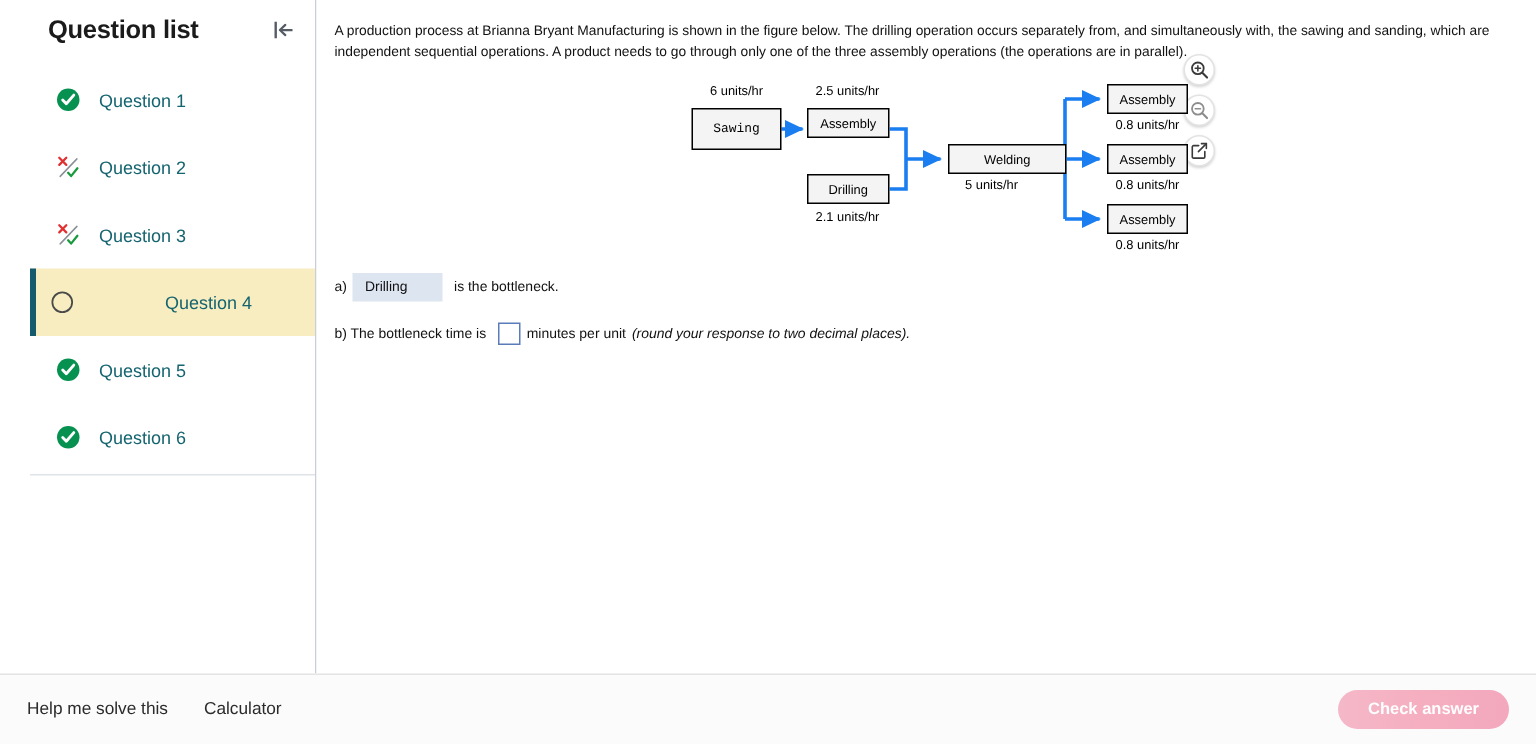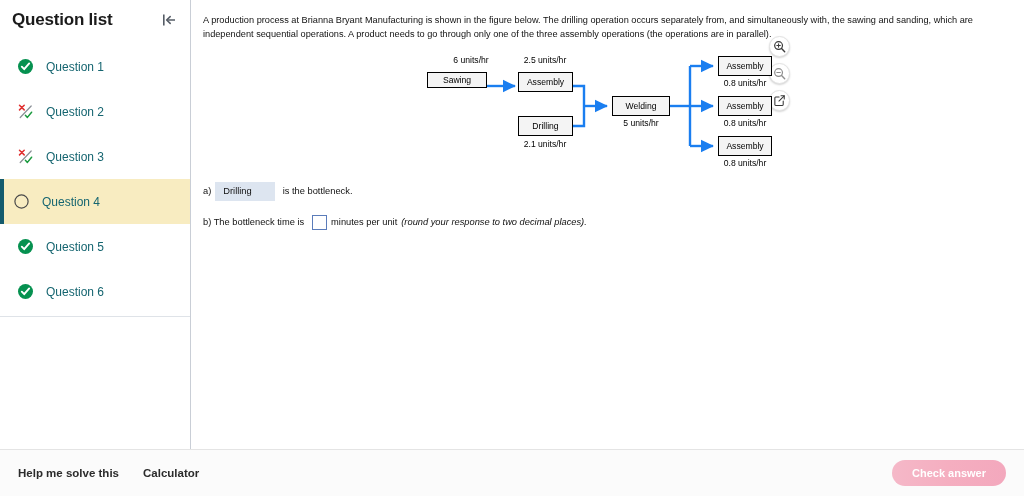--- a/index.html
+++ b/index.html
@@ -21,20 +21,21 @@
     position: absolute;
     inset: 0;
     display: flex;
     flex-direction: column;
   }
   .body-row {
     flex: 1 1 auto;
     display: flex;
     min-height: 0;
     position: relative;
+    padding-left: 20px;
   }
 
   
   .sidebar {
     width: 191px;
     flex: 0 0 191px;
     background: #ffffff;
     border-right: 1px solid #c9ced6;
     position: relative;
     box-sizing: border-box;
@@ -80,20 +81,21 @@
     flex: 0 0 17px;
     margin-right: 12px;
     display: block;
   }
   .q-label {
     font-size: 12px;
     color: #156570;
   }
   .q-item.active .q-label {
     color: #156570;
+    margin-left: 48px;
   }
   .sidebar-divider {
     position: absolute;
     left: 0;
     right: 0;
     top: 316px;
     height: 1px;
     background: #dfe3e8;
   }
 
@@ -220,21 +222,21 @@
     box-sizing: border-box;
     position: relative;
   }
   .footer-left {
     display: flex;
     align-items: center;
     gap: 24px;
   }
   .footer-link {
     font-size: 11.5px;
-    font-weight: bold;
+    font-weight: normal;
     color: #2b2b2b;
     cursor: pointer;
     white-space: nowrap;
   }
   .footer-right {
     position: absolute;
     right: 18px;
     top: 50%;
     transform: translateY(-50%);
     display: flex;
@@ -403,29 +405,29 @@
 
             <path d="M269 11 H292" marker-end="url(#ah)"></path>
 
             <path d="M269 51 H292" marker-end="url(#ah)"></path>
 
             <path d="M269 91 H292" marker-end="url(#ah)"></path>
           </g>
         </svg>
 
         <div class="rate-lbl" style="left:6px; top:0px; width:88px;">6 units/hr</div>
-        <div class="node-box" style="left:6px; top:17px; width:60px; height:16px;">Sawing</div>
+        <div class="node-box" style="left:20px; top:17px; width:60px; height:28px;font-family:Liberation Mono, monospace;">Sawing</div>
 
         <div class="rate-lbl" style="left:90px; top:0px; width:68px;">2.5 units/hr</div>
         <div class="node-box" style="left:97px; top:17px; width:55px; height:20px;">Assembly</div>
 
         <div class="node-box" style="left:97px; top:61px; width:55px; height:20px;">Drilling</div>
         <div class="rate-lbl" style="left:90px; top:84px; width:68px;">2.1 units/hr</div>
 
-        <div class="node-box" style="left:191px; top:41px; width:58px; height:20px;">Welding</div>
+        <div class="node-box" style="left:191px; top:41px; width:79px; height:20px;">Welding</div>
         <div class="rate-lbl" style="left:186px; top:63px; width:68px;">5 units/hr</div>
 
         <div class="node-box" style="left:297px; top:1px; width:54px; height:20px;">Assembly</div>
         <div class="rate-lbl" style="left:291px; top:23px; width:66px;">0.8 units/hr</div>
 
         <div class="node-box" style="left:297px; top:41px; width:54px; height:20px;">Assembly</div>
         <div class="rate-lbl" style="left:291px; top:63px; width:66px;">0.8 units/hr</div>
 
         <div class="node-box" style="left:297px; top:81px; width:54px; height:20px;">Assembly</div>
         <div class="rate-lbl" style="left:291px; top:103px; width:66px;">0.8 units/hr</div>

